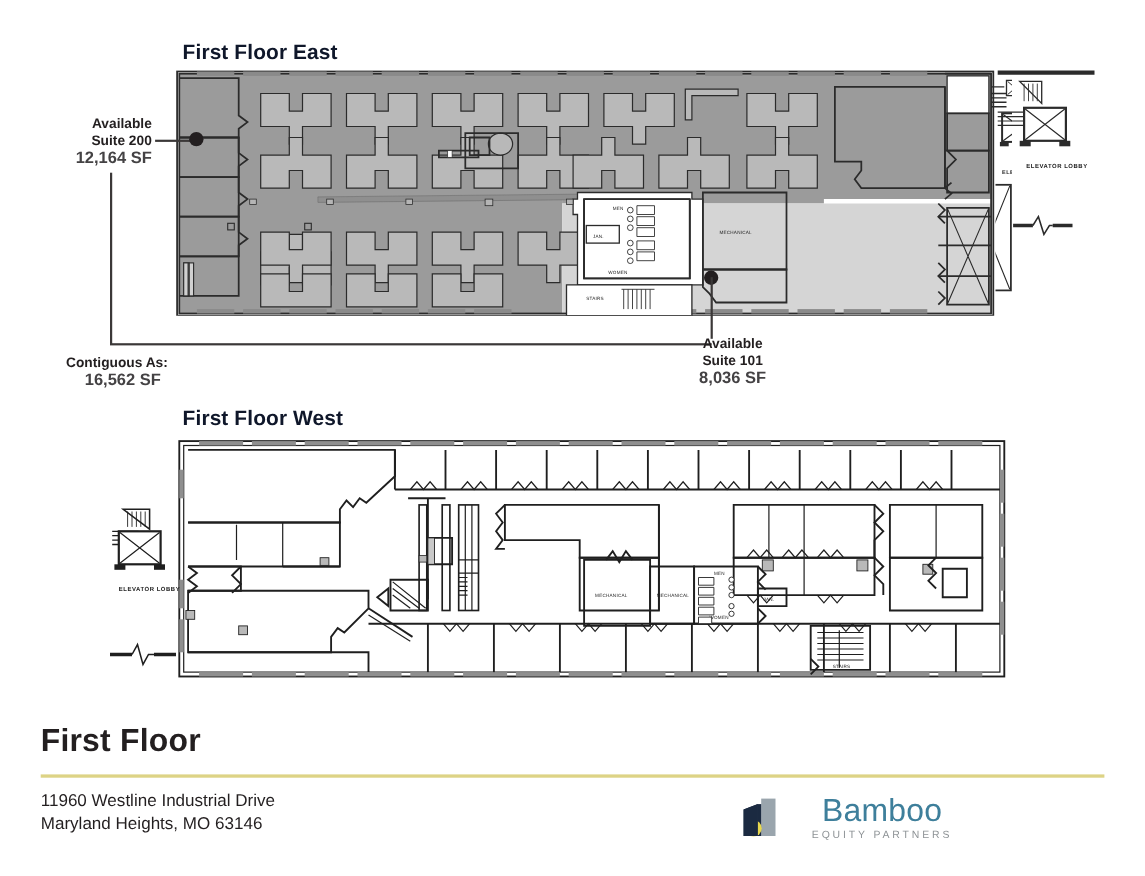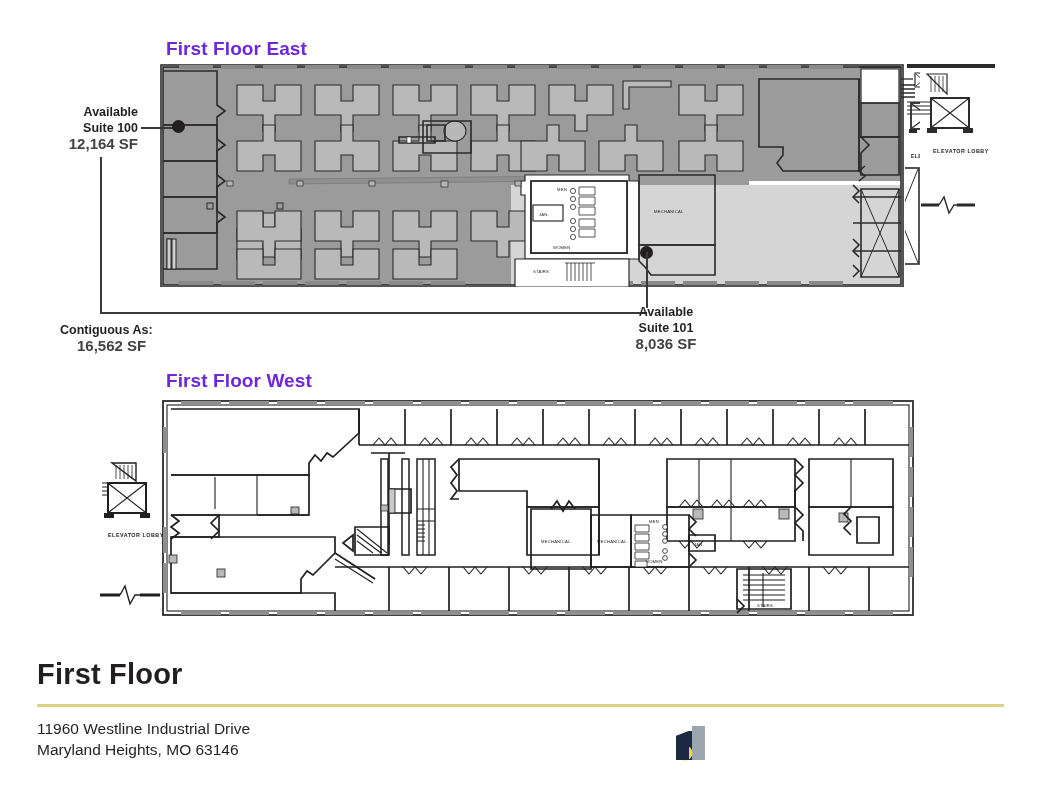--- a/index.html
+++ b/index.html
@@ -14,21 +14,21 @@
     -webkit-font-smoothing:antialiased;
   }
   .page{position:absolute;inset:0;}
 
   
   .plan-title{
     position:absolute;
     font-size:19px;
     font-weight:bold;
     letter-spacing:.1px;
-    color:#6d28d9;
+    color:#0f172a;
     white-space:nowrap;
   }
   #title-east{left:166px;top:38px;}
   #title-west{left:166px;top:370px;}
 
   
   .callout{position:absolute;white-space:nowrap;}
   .callout .c-l1,.callout .c-l2{
     font-size:12.5px;font-weight:bold;color:#231f20;line-height:15.5px;
   }
@@ -374,21 +374,21 @@
 
     <g stroke="#2b2b2b" stroke-width="3" fill="none">
       <path d="M16,145 H34"></path>
       <path d="M52,145 H70"></path>
     </g>
     <path d="M34,145 l5,-8 l5,16 l5,-8 h3" stroke="#2b2b2b" stroke-width="1.4" fill="none"></path>
   </svg>
 
   <div class="callout ta-r" id="callout-suite100">
     <div class="c-l1">Available</div>
-    <div class="c-l2">Suite 100</div>
+    <div class="c-l2">Suite 200</div>
     <div class="c-sf">12,164 SF</div>
   </div>
 
   <div class="lead" style="left:141px;top:127px;width:36px;height:1.6px;"></div>
   <div class="dot" style="left:172px;top:120px;"></div>
 
   <div class="lead" style="left:100px;top:157px;width:1.6px;height:156px;"></div>
   <div class="lead" style="left:100px;top:312px;width:547px;height:1.6px;"></div>
 
   <div class="callout" id="callout-contig">
@@ -665,16 +665,22 @@
       <div class="logo">
         <svg width="40" height="44" viewBox="0 0 40 44">
           <rect x="20" y="4" width="13" height="34" fill="#9aa5ad"></rect>
           <path d="M4,14 L17,9 L17,38 L4,38 Z" fill="#1b2a41"></path>
           <rect x="17" y="9" width="3" height="29" fill="#1b2a41"></rect>
           <circle cx="13" cy="31" r="7.5" fill="#e8d84e"></circle>
           <path d="M4,14 L17,9 L17,38 L4,38 Z" fill="#1b2a41"></path>
         </svg>
       </div>
 
+      <div class="logo">
+        <div id="bamboo-wrap">
+          <span id="bamboo-word">Bamboo</span>
+          <span id="bamboo-sub">EQUITY PARTNERS</span>
+        </div>
+      </div>
     </div>
   </div>
 
 </div>
 
 </body></html>

